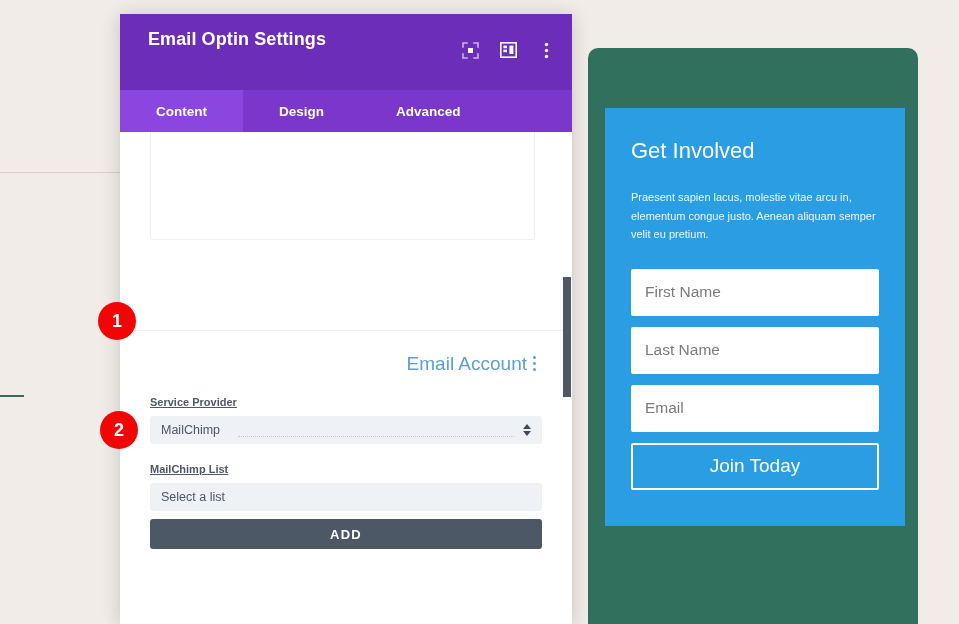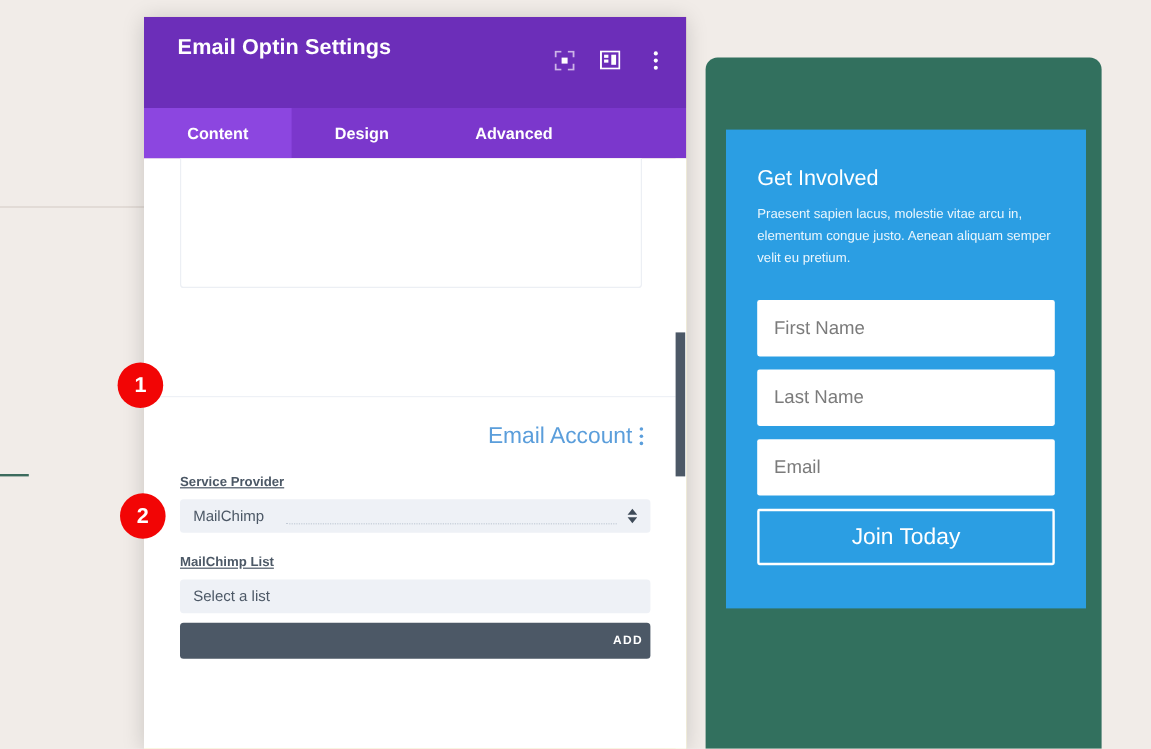--- a/index.html
+++ b/index.html
@@ -46,22 +46,22 @@
   }
   #optin-card {
     position: absolute;
     left: 17px; top: 60px;
     width: 300px;
     background: #2b9ee3;
     padding: 30px 26px 36px 26px;
     box-sizing: border-box;
   }
   #optin-heading {
-    margin: 0 0 10px 0;
-    font-size: 18px;
+    margin: 0 0 24px 0;
+    font-size: 22px;
     font-weight: 400;
     color: #ffffff;
     line-height: 1.2;
   }
   #optin-body {
     margin: 0 0 26px 0;
     font-size: 11px;
     line-height: 1.65;
     color: #eaf6fd;
   }
@@ -93,21 +93,21 @@
     font-family: "Liberation Sans", sans-serif;
     font-size: 19px;
     cursor: pointer;
   }
 
   
   #settings-modal {
     position: absolute;
     left: 120px; top: 14px;
     width: 452px; height: 610px;
-    background: #fef9c3;
+    background: #eab308;
     box-shadow: 0 2px 18px rgba(0,0,0,0.18);
     overflow: hidden;
   }
   #modal-header {
     position: relative;
     height: 76px;
     background: #6c2eb9;
     padding: 15px 22px 0 28px;
     box-sizing: border-box;
   }
@@ -256,25 +256,24 @@
   #add-button {
     display: block;
     width: 100%;
     height: 30px;
     margin-top: 4px;
     border: none;
     border-radius: 3px;
     background: #4c5866;
     color: #ffffff;
     font-family: "Liberation Sans", sans-serif;
-    font-size: 10px;
+    font-size: 13px;
     font-weight: bold;
     letter-spacing: 1.2px;
     cursor: pointer;
-    text-align: right;
   }
 
   #modal-scrollbar-track {
     position: absolute;
     right: 0; top: 0;
     width: 9px; height: 492px;
     background: #ffffff;
     cursor: pointer;
   }
   #modal-scrollbar-thumb {

